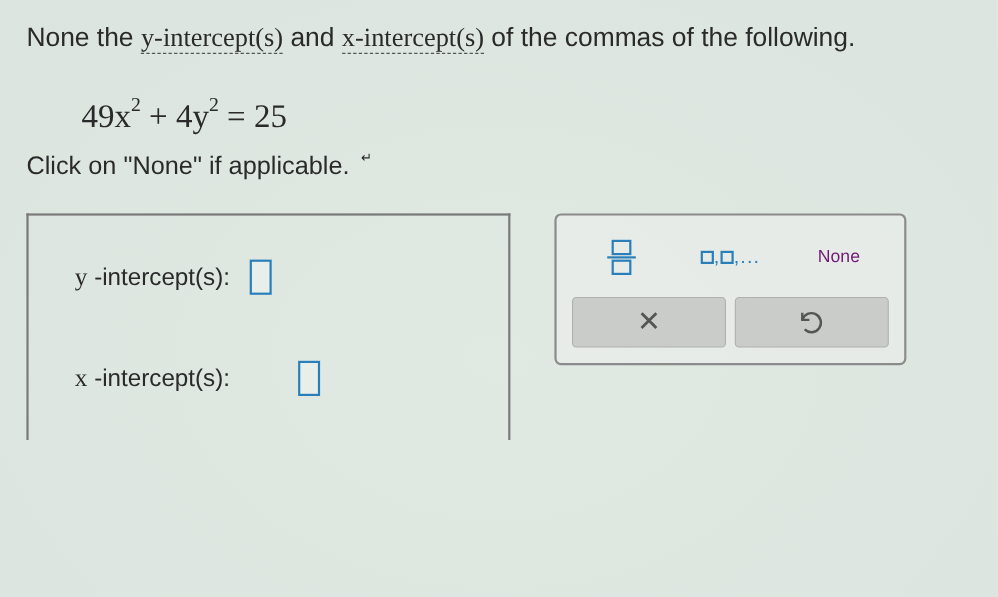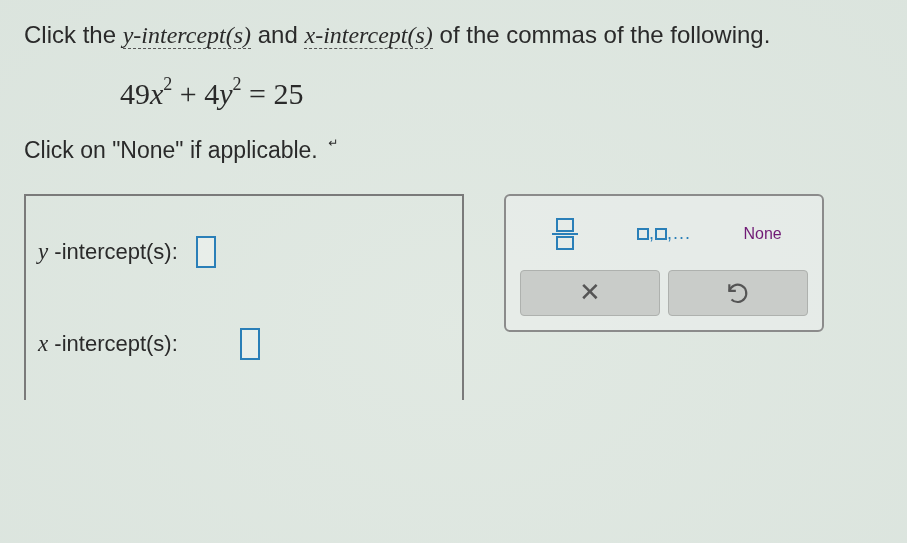--- a/index.html
+++ b/index.html
@@ -12,42 +12,42 @@
     color: #2a2a2a;
     padding: 18px 24px;
     overflow: hidden;
   }
   .prompt {
     font-size: 24px;
     line-height: 1.4;
     margin-bottom: 18px;
   }
   .ul { border-bottom: 1px dashed #555; }
-  .mi { font-style: italic; font-family: 'Times New Roman', serif; }
+  .mi { font-family: 'Times New Roman', serif; }
   .equation {
     font-family: 'Times New Roman', serif;
     font-size: 30px;
     margin: 10px 0 22px 50px;
     position: relative;
     height: 42px;
   }
-  .eq-base { position:absolute; top:6px; left:0;margin-left:46px; }
+  .eq-base { position:absolute; top:18px; left:0; }
   .sup { font-size: 18px; position: relative; top:-14px; }
   .instructions {
     font-size: 23px;
     line-height: 1.35;
     margin-bottom: 28px;
   }
   .cursor-mark { font-size:12px; vertical-align: top; margin-left:4px;}
   .lower-area { display:flex; gap:40px; align-items:flex-start; }
   .answer-box {
     width: 440px;
     border: 2px solid #7a7a7a;
     border-bottom: none;
-    padding: 40px 26px 30px 12px;
+    padding: 40px 26px 30px 42px;
     background: rgba(255,255,255,0.02);
   }
   .answer-row {
     display:flex;
     align-items:center;
     font-size:22px;
     margin-bottom: 60px;
   }
   .answer-row:last-child { margin-bottom: 10px; gap: 44px; }
   .answer-label .mi { font-size:23px; }
@@ -105,21 +105,21 @@
   .listsym { color:#2a7fb8; font-size:18px; letter-spacing:1px;}
   .listsym .sq { display:inline-block;width:12px;height:12px;border:2px solid #2a7fb8;position:relative;top:1px;}
   .none-text { font-size:16px; color:#701a75;}
   .xmark { font-size:26px; color:#555; font-weight:normal;}
   .undo svg { width:26px; height:26px; }
 </style>
 </head>
 <body>
 
 <div class="prompt">
-  <span>Click the </span><span class="mi ul">y-intercept(s)</span><span> and </span><span class="mi ul">x-intercept(s)</span><span> of the commas of the following.</span>
+  <span>None the </span><span class="mi ul">y-intercept(s)</span><span> and </span><span class="mi ul">x-intercept(s)</span><span> of the commas of the following.</span>
 </div>
 
 <div class="equation">
   <span class="eq-base">
     <span>49</span><span class="mi">x</span><span class="sup">2</span><span> + </span><span>4</span><span class="mi">y</span><span class="sup">2</span><span> = </span><span>25</span>
   </span>
 </div>
 
 <div class="instructions">
   <div>

